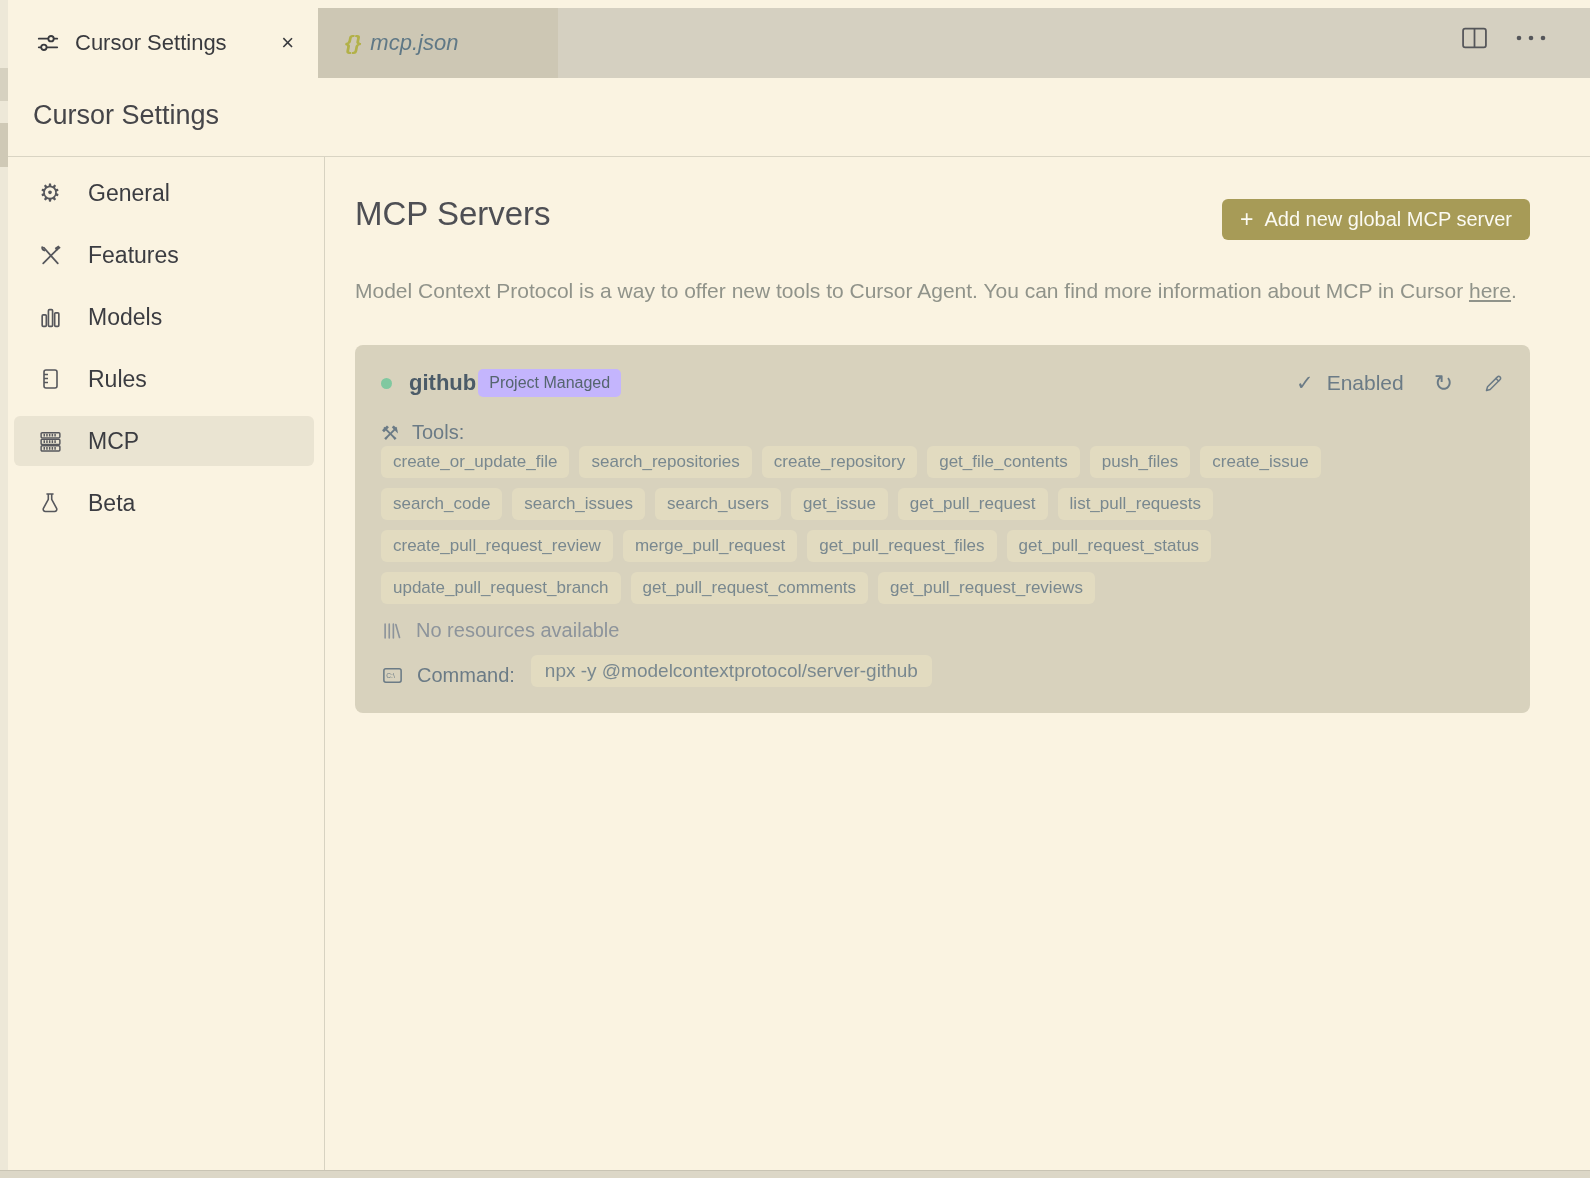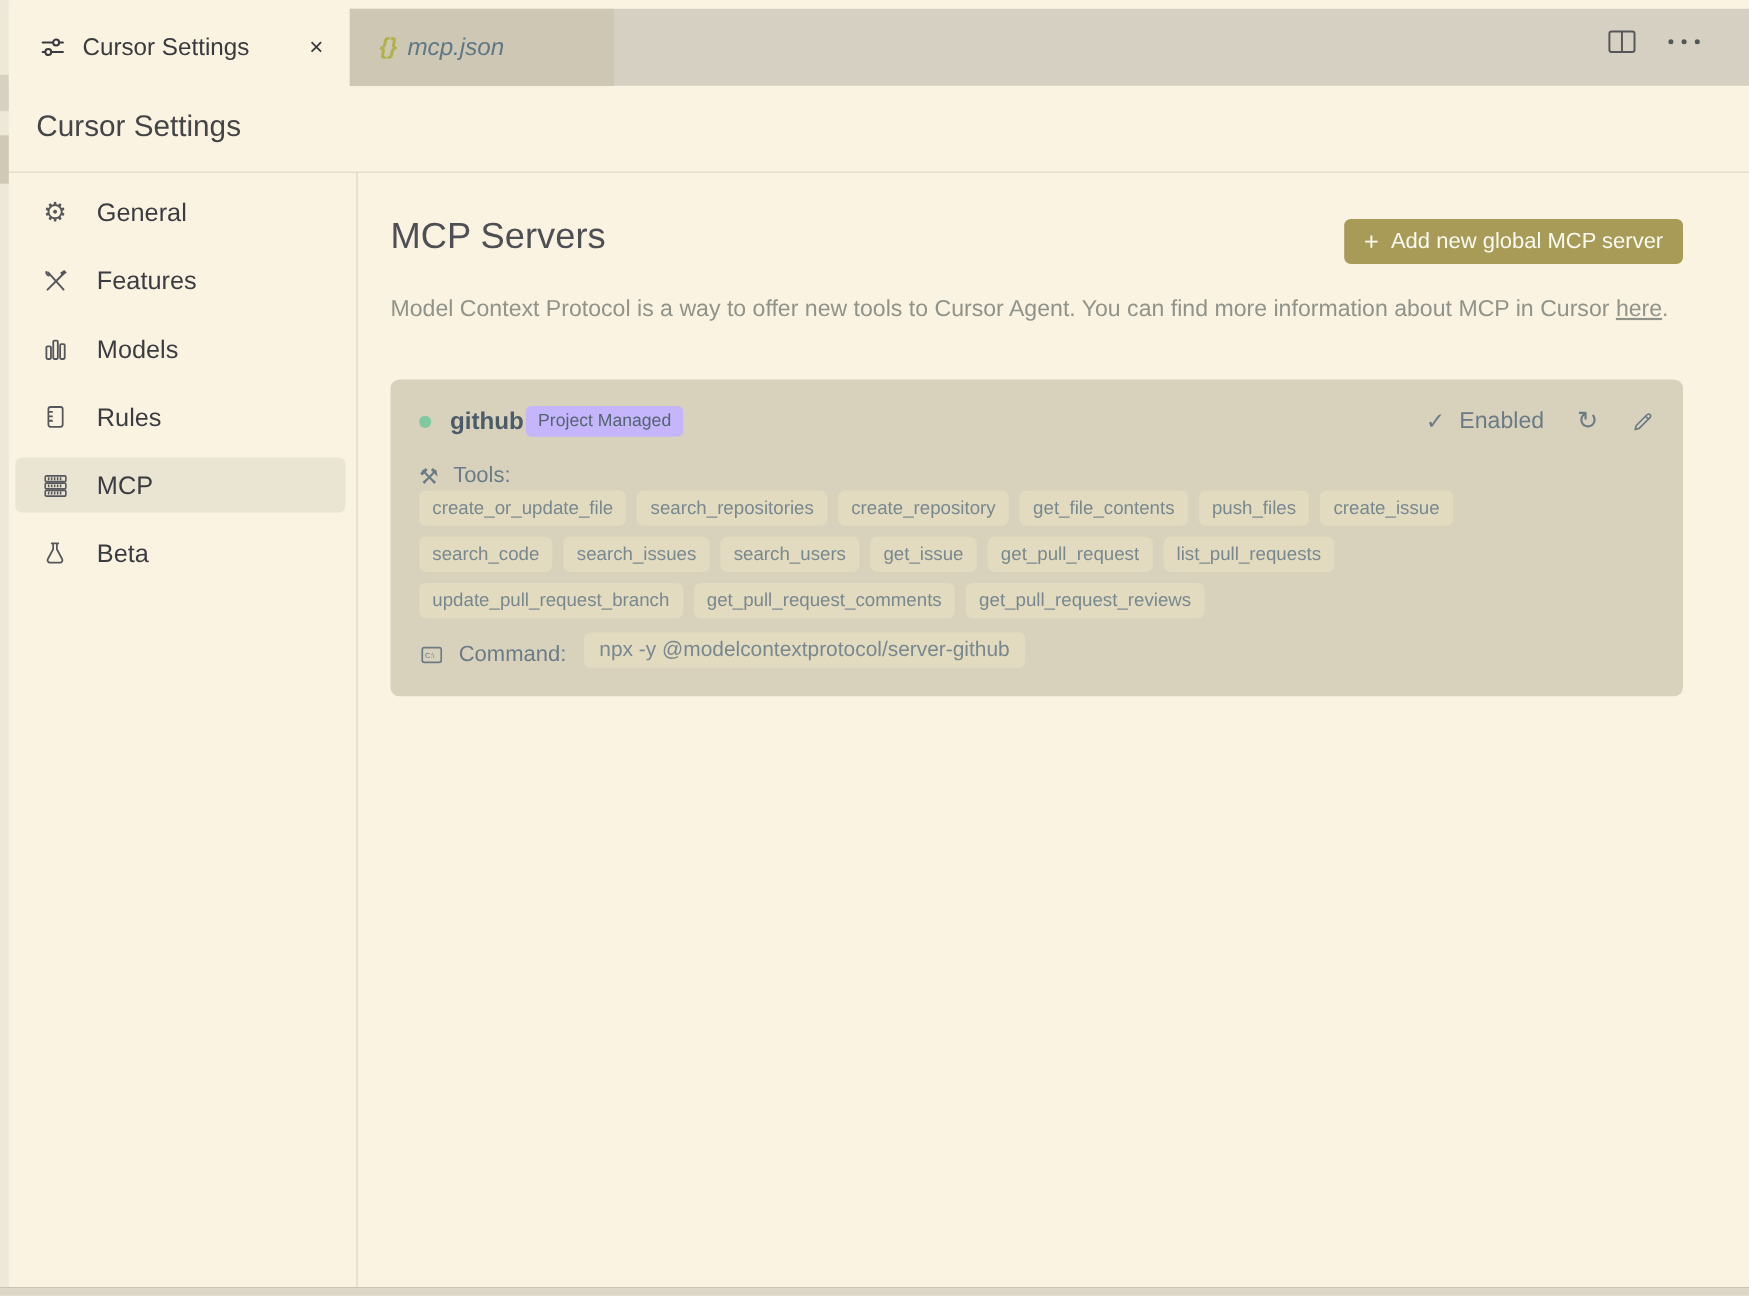--- a/index.html
+++ b/index.html
@@ -57,21 +57,21 @@
   
   .main { position: absolute; left: 325px; top: 157px; right: 0; bottom: 8px; }
   .main-title { position: absolute; left: 30px; top: 38px; font-size: 33px; font-weight: 500; color: #4e4f54; }
   .add-btn {
     position: absolute; right: 60px; top: 42px; height: 41px;
     background: #a79b57; color: #fbfaf2; border: none; border-radius: 6px;
     font-family: "Liberation Sans", sans-serif; font-size: 20px;
     display: flex; align-items: center; gap: 11px; padding: 0 18px; cursor: pointer;
   }
   .add-btn .plus { font-size: 23px; font-weight: 300; line-height: 1; }
-  .desc { position: absolute; left: 30px; top: 106px; width: 1172px; font-size: 21px; line-height: 35px; color: #90938a; }
+  .desc { position: absolute; left: 30px; top: 116px; width: 1172px; font-size: 21px; line-height: 35px; color: #90938a; }
   .desc a { color: #90938a; text-decoration: underline; cursor: pointer; }
 
   
   .card {
     position: absolute; left: 30px; right: 60px; top: 188px;
     background: #d8d2bd; border-radius: 8px; padding: 24px 26px 26px;
   }
   .card-header { display: flex; align-items: center; }
   .dot { width: 11px; height: 11px; border-radius: 50%; background: #80c8a0; margin-right: 17px; flex: none; }
   .server-name { font-size: 22px; font-weight: 600; color: #4b5b68; margin-right: 2px; }
@@ -251,26 +251,40 @@
         </div>
         <div class="tag-row">
           <span class="tag">search_code</span>
           <span class="tag">search_issues</span>
           <span class="tag">search_users</span>
           <span class="tag">get_issue</span>
           <span class="tag">get_pull_request</span>
           <span class="tag">list_pull_requests</span>
         </div>
         <div class="tag-row">
+          <span class="tag">create_pull_request_review</span>
+          <span class="tag">merge_pull_request</span>
+          <span class="tag">get_pull_request_files</span>
+          <span class="tag">get_pull_request_status</span>
+        </div>
+        <div class="tag-row">
           <span class="tag">update_pull_request_branch</span>
           <span class="tag">get_pull_request_comments</span>
           <span class="tag">get_pull_request_reviews</span>
         </div>
       </div>
 
+    <div class="resources-row">
+      <span>
+        <svg width="22" height="22" viewBox="0 0 24 24" fill="none" stroke="#8d949b" stroke-width="1.8" stroke-linecap="round">
+          <path d="M4.5 4.5 v15 M9 4.5 v15 M13.5 4.5 v15 M16.2 5 l4 14"></path>
+        </svg>
+      </span>
+      <span>No resources available</span>
+    </div>
 
     <div class="command-row">
       <span>
         <svg width="23" height="23" viewBox="0 0 24 24" fill="none" stroke="#6b7b86" stroke-width="1.6">
           <rect x="3" y="5" width="18" height="14" rx="2"></rect>
           <text x="5.5" y="14.5" font-size="7" stroke="none" fill="#6b7b86" font-family="Liberation Sans, sans-serif">C:\</text>
         </svg>
       </span>
       <span>Command:</span>
       <span class="command-pill">npx -y @modelcontextprotocol/server-github</span>

